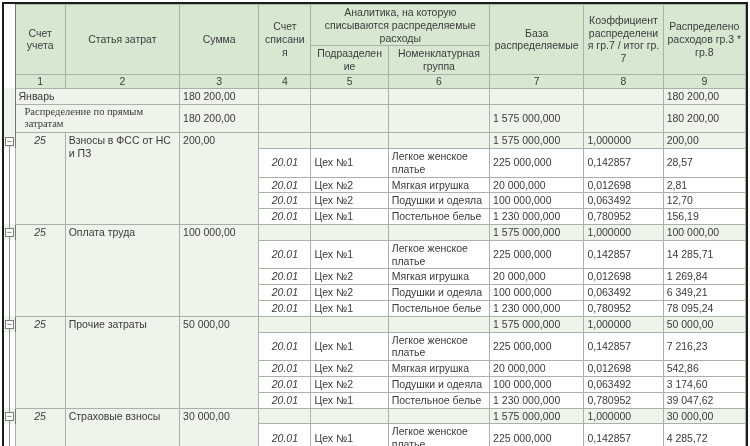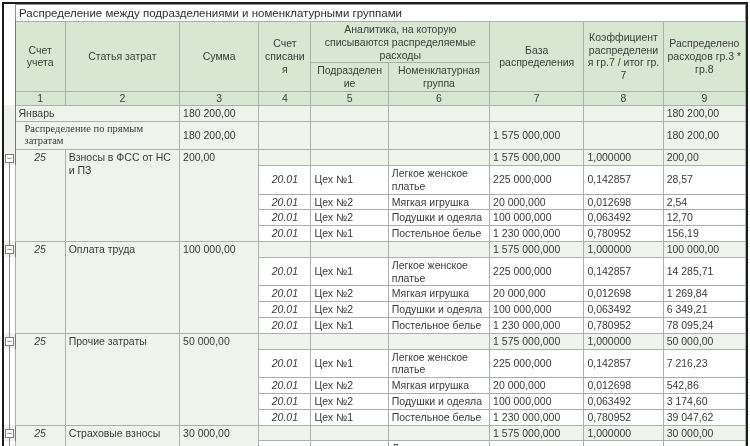--- a/index.html
+++ b/index.html
@@ -30,24 +30,20 @@
   .gline{position:absolute;left:5px;top:0;bottom:0;width:1px;background:#8b8b8b;}
   .gline.from-box{top:13px;}
   .gbox{position:absolute;left:1px;top:4px;width:9px;height:9px;border:1px solid #7d7d7d;
         background:#ffffff;font-size:9px;line-height:7px;text-align:center;color:#4a4a4a;
         box-sizing:border-box;cursor:pointer;}
 </style>
 </head>
 <body>
 
 <div class="frame">
-  <div class="title-strip">
-    <div class="gm-spacer"></div>
-    <div class="title-box">Распределение между подразделениями и номенклатурными группами</div>
-  </div>
 
   <table>
     <colgroup>
       <col class="gmcol">
         <col style="width:50px">
         <col style="width:114px">
         <col style="width:79px">
       <col style="width:52px">
         <col style="width:77px">
         <col style="width:101px">
@@ -56,21 +52,21 @@
         <col style="width:82px">
     </colgroup>
     <thead>
       <tr>
         <th class="gm" rowspan="3"></th>
         <th rowspan="2">Счет учета</th>
         <th rowspan="2">Статья затрат</th>
         <th rowspan="2">Сумма</th>
         <th rowspan="2">Счет списания</th>
         <th colspan="2">Аналитика, на которую списываются распределяемые расходы</th>
-        <th rowspan="2">База распределения</th>
+        <th rowspan="2">База распределяемые</th>
         <th rowspan="2">Коэффициент распределения гр.7 / итог гр. 7</th>
         <th rowspan="2">Распределено расходов гр.3 * гр.8</th>
       </tr>
       <tr>
         <th>Подразделение</th>
         <th>Номенклатурная группа</th>
       </tr>
       <tr>
         <td class="colnum">1</td>
         <td class="colnum">2</td>
@@ -134,21 +130,21 @@
         </tr>
         <tr class="detail-row">
           <td class="gm">
             <div class="gline"></div>
           </td>
           <td class="ctr">20.01</td>
           <td class="left">Цех №2</td>
           <td class="left">Мягкая игрушка</td>
           <td class="num">20 000,000</td>
           <td class="num">0,012698</td>
-          <td class="num">2,54</td>
+          <td class="num">2,81</td>
         </tr>
         <tr class="detail-row">
           <td class="gm">
             <div class="gline"></div>
           </td>
           <td class="ctr">20.01</td>
           <td class="left">Цех №2</td>
           <td class="left">Подушки и одеяла</td>
           <td class="num">100 000,000</td>
           <td class="num">0,063492</td>

